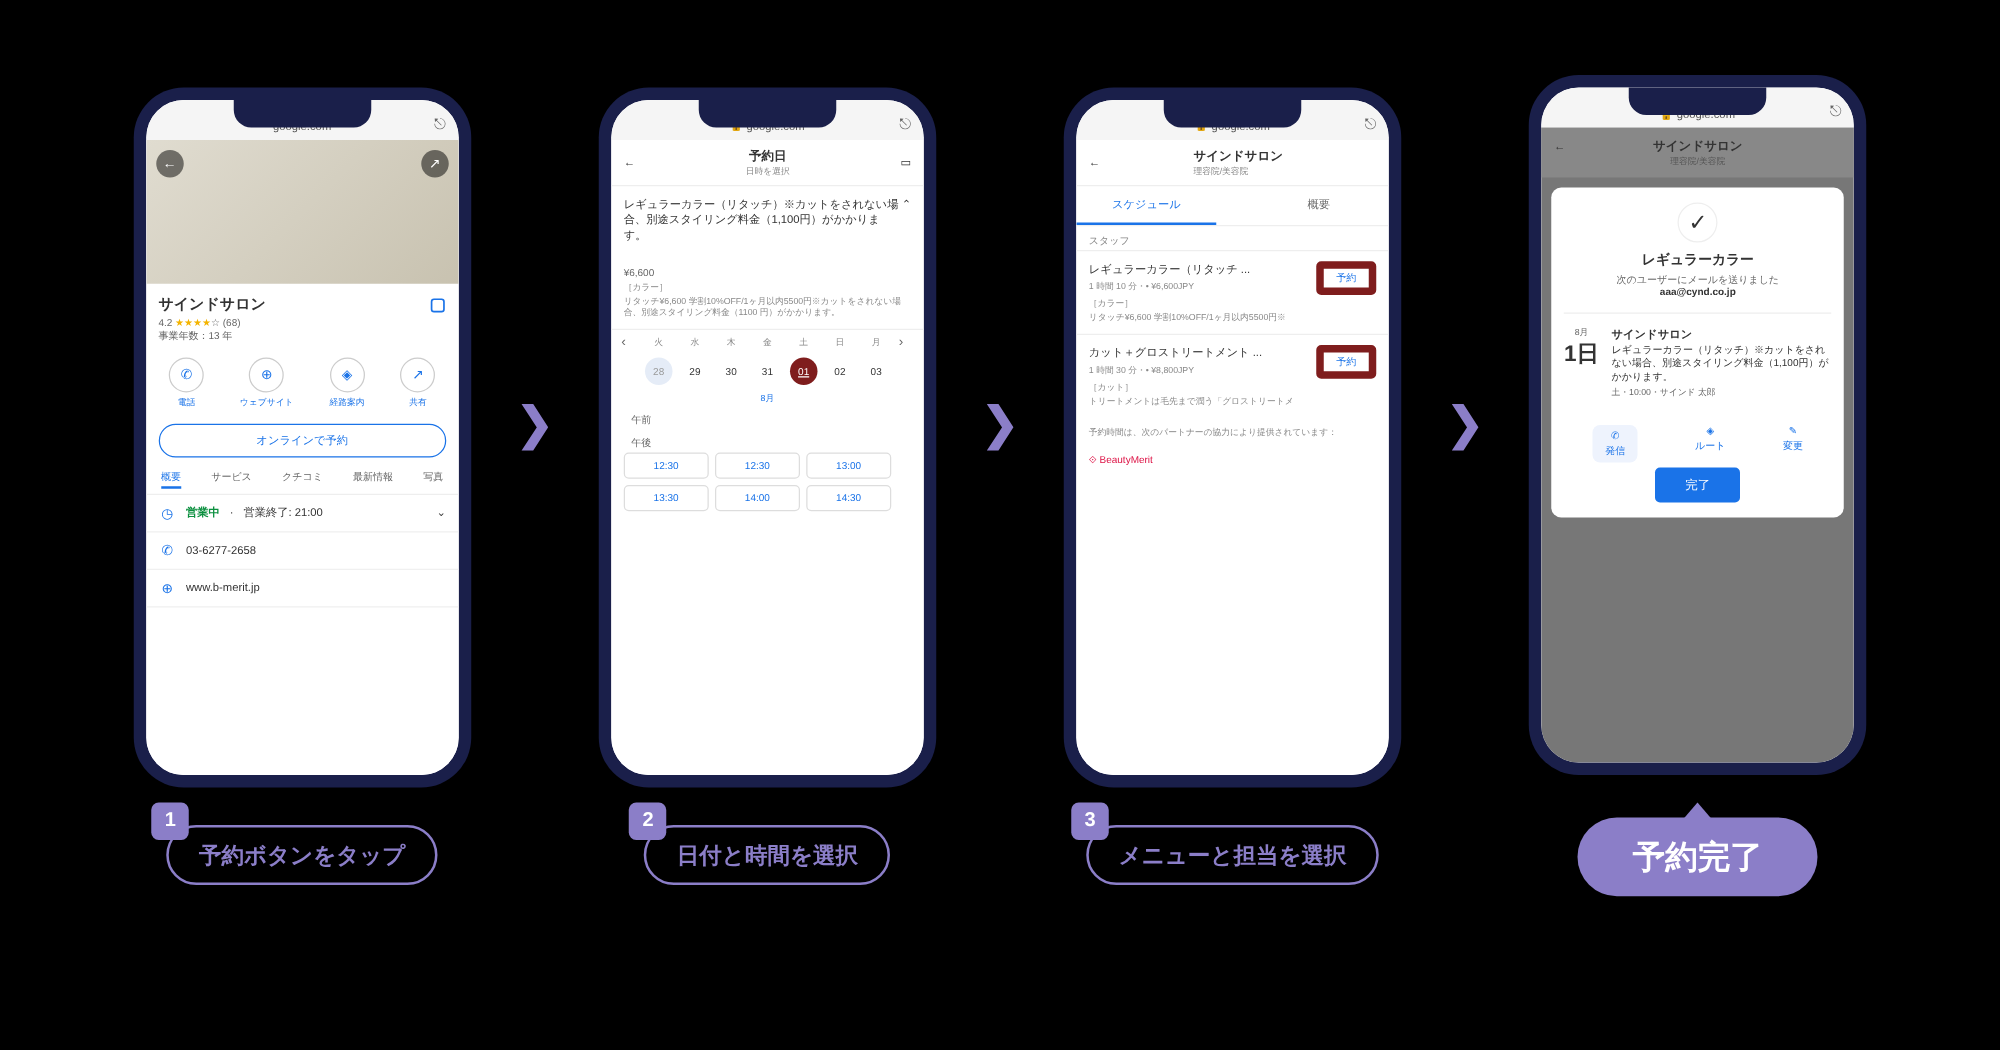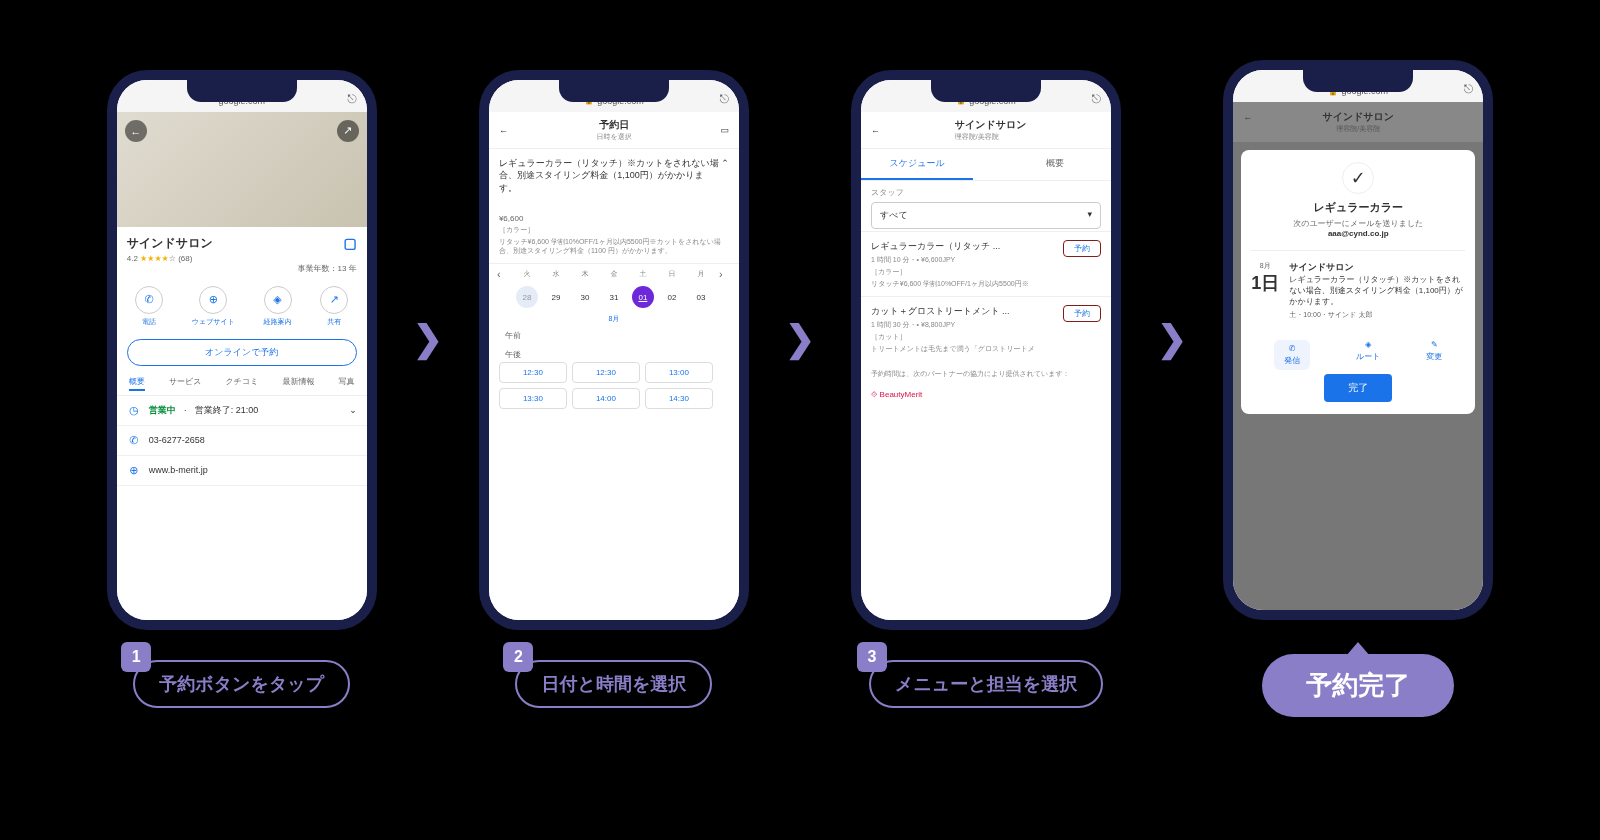--- a/index.html
+++ b/index.html
@@ -25,21 +25,21 @@
 
 .hero { height: 115px; background: linear-gradient(135deg,#e0dcd0,#c8c2b0); position: relative; display:flex; align-items:center; justify-content:center; color:#888; font-size:8px; }
 .hero-back, .hero-share { position: absolute; top: 8px; width: 22px; height: 22px; background: rgba(0,0,0,0.5); color: #fff; border-radius: 50%; display: flex; align-items: center; justify-content: center; font-size: 11px; }
 .hero-back { left: 8px; }
 .hero-share { right: 8px; }
 .biz { padding: 8px 10px 4px; }
 .biz-title { font-size: 12px; font-weight: bold; display: flex; justify-content: space-between; align-items: center; }
 .bookmark { color: #1a73e8; font-size: 14px; }
 .rating { font-size: 8px; color: #666; margin-top: 2px; }
 .stars { color: #f4b400; }
-.years { font-size: 8px; color: #666; text-align: right; }
+.years { font-size: 8px; color: #666; }
 .actions { display: flex; justify-content: space-around; padding: 8px 4px; }
 .action { display: flex; flex-direction: column; align-items: center; gap: 3px; font-size: 7px; color: #1a73e8; }
 .action-ico { width: 28px; height: 28px; border: 1px solid #ccc; border-radius: 50%; display: flex; align-items: center; justify-content: center; font-size: 11px; color: #1a73e8; }
 .reserve-btn { margin: 4px 10px; border: 1px solid #1a73e8; color: #1a73e8; border-radius: 999px; text-align: center; padding: 6px; font-size: 9px; }
 .tabs1 { display: flex; justify-content: space-around; border-bottom: 1px solid #eee; padding: 6px 0 4px; font-size: 8px; color: #666; }
 .tabs1 .active { color: #1a73e8; border-bottom: 2px solid #1a73e8; padding-bottom: 2px; }
 .info-row { display: flex; align-items: center; gap: 8px; padding: 8px 10px; border-bottom: 1px solid #f0f0f0; font-size: 9px; }
 .info-ico { color: #1a73e8; width: 14px; text-align: center; font-size: 11px; }
 .open { color: #0a8f3e; font-weight: bold; }
 
@@ -48,38 +48,38 @@
 .hdr2-title { text-align: center; font-size: 10px; font-weight: bold; }
 .hdr2-sub { font-size: 7px; color: #888; }
 .svc-block { padding: 8px 10px; border-bottom: 1px solid #eee; }
 .svc-name { font-size: 9px; line-height: 1.4; display: flex; justify-content: space-between; }
 .svc-price { font-size: 8px; color: #666; margin-top: 20px; }
 .svc-cat { font-size: 7px; color: #888; margin-top: 2px; }
 .svc-desc { font-size: 7px; color: #888; line-height: 1.3; margin-top: 2px; }
 .cal-days { display: flex; justify-content: space-between; align-items: center; padding: 4px 8px; font-size: 7px; color: #888; }
 .cal-nums { display: flex; justify-content: space-between; align-items: center; padding: 2px 8px 6px; font-size: 8px; }
 .cal-cell { width: 22px; text-align: center; }
-.cal-sel { width: 22px; height: 22px; background: #6d28d9; color: #fff; border-radius: 50%; display: inline-flex; align-items: center; justify-content: center; text-decoration: underline; }
+.cal-sel { width: 22px; height: 22px; background: #7f1d1d; color: #fff; border-radius: 50%; display: inline-flex; align-items: center; justify-content: center; text-decoration: underline; }
 .cal-past { width: 22px; height: 22px; background: #e5ecf7; color: #999; border-radius: 50%; display: inline-flex; align-items: center; justify-content: center; }
 .cal-nav { color: #666; font-size: 11px; width: 12px; }
 .seg-label { font-size: 8px; color: #666; padding: 6px 16px 2px; }
 .slot-grid { display: flex; flex-wrap: wrap; gap: 5px; padding: 0 10px 4px; }
 .slot { border: 1px solid #ddd; border-radius: 4px; padding: 5px 0; font-size: 8px; color: #1a73e8; width: 68px; text-align: center; }
 
 
 .tabs3 { display: flex; border-bottom: 1px solid #eee; font-size: 9px; gap: 26px; }
 .tab3 { flex: 1; text-align: center; padding: 8px 0; color: #666; }
 .tab3.active { color: #1a73e8; border-bottom: 2px solid #1a73e8; }
 .labelrow { font-size: 8px; color: #888; padding: 6px 10px 2px; }
 .dropdown { margin: 2px 10px; border: 1px solid #ccc; border-radius: 4px; padding: 6px 8px; display: flex; justify-content: space-between; font-size: 9px; }
 .menu-item { padding: 8px 10px; border-top: 1px solid #eee; }
 .menu-head { display: flex; justify-content: space-between; align-items: flex-start; }
 .menu-title { font-size: 9px; flex: 1; }
 .menu-meta { font-size: 7px; color: #888; margin-top: 2px; }
-.menu-btn { border: 1px solid #7f1d1d; color: #1a73e8; border-radius: 4px; padding: 2px 10px; font-size: 8px; }
+.menu-btn { border: 6px solid #7f1d1d; color: #1a73e8; border-radius: 4px; padding: 2px 10px; font-size: 8px; }
 .partner { font-size: 7px; color: #888; padding: 8px 10px; line-height: 1.4; }
 .bm-logo { font-size: 8px; padding: 4px 10px; color: #d14; }
 
 
 .confirm-card { background: #fff; margin: 8px; border-radius: 8px; padding: 12px 10px; }
 .check-wrap { text-align: center; }
 .check { width: 32px; height: 32px; border-radius: 50%; background: #fff; border: 1px solid #eee; display: inline-flex; align-items: center; justify-content: center; font-size: 18px; margin-bottom: 6px; }
 .conf-title { text-align: center; font-size: 11px; font-weight: bold; }
 .conf-sub { text-align: center; font-size: 8px; color: #666; margin-top: 3px; }
 .conf-email { text-align: center; font-size: 8px; font-weight: bold; }
@@ -262,24 +262,20 @@
               <div class="hdr2-title">サインドサロン</div>
               <div class="hdr2-sub">理容院/美容院</div>
             </div>
             <span></span>
           </div>
           <div class="tabs3">
             <div class="tab3 active">スケジュール</div>
             <div class="tab3">概要</div>
           </div>
           <div class="labelrow">スタッフ</div>
-          <div class="dropdown">
-            <span>すべて</span>
-            <span>▾</span>
-          </div>
           <div class="menu-item">
             <div class="menu-head">
               <div>
                 <div class="menu-title">レギュラーカラー（リタッチ ...</div>
                 <div class="menu-meta">1 時間 10 分・• ¥6,600JPY</div>
               </div>
               <div class="menu-btn">予約</div>
             </div>
             <div class="svc-cat">［カラー］</div>
             <div class="svc-desc">リタッチ¥6,600 学割10%OFF/1ヶ月以内5500円※</div>

